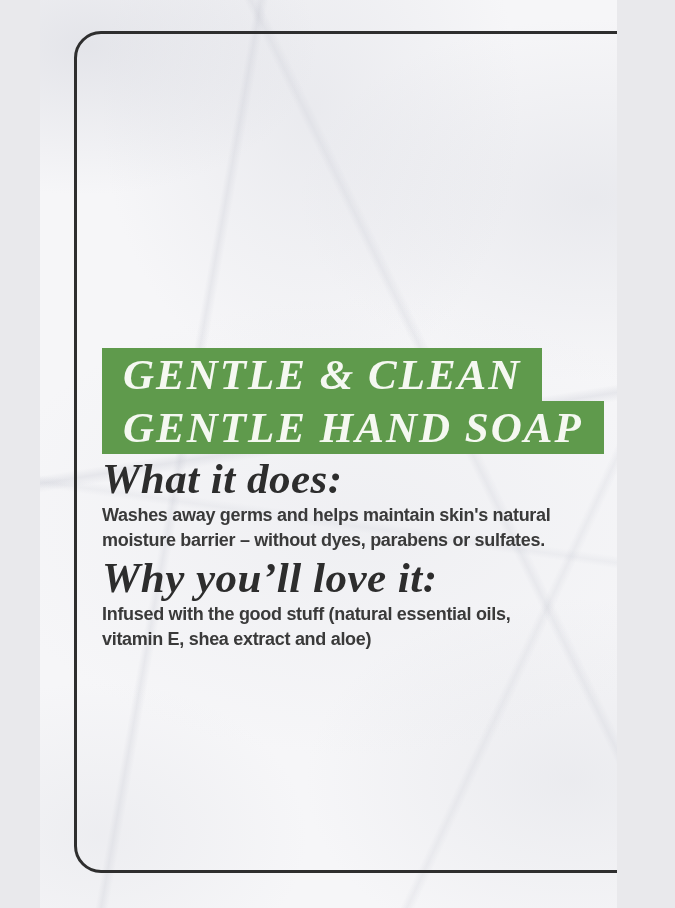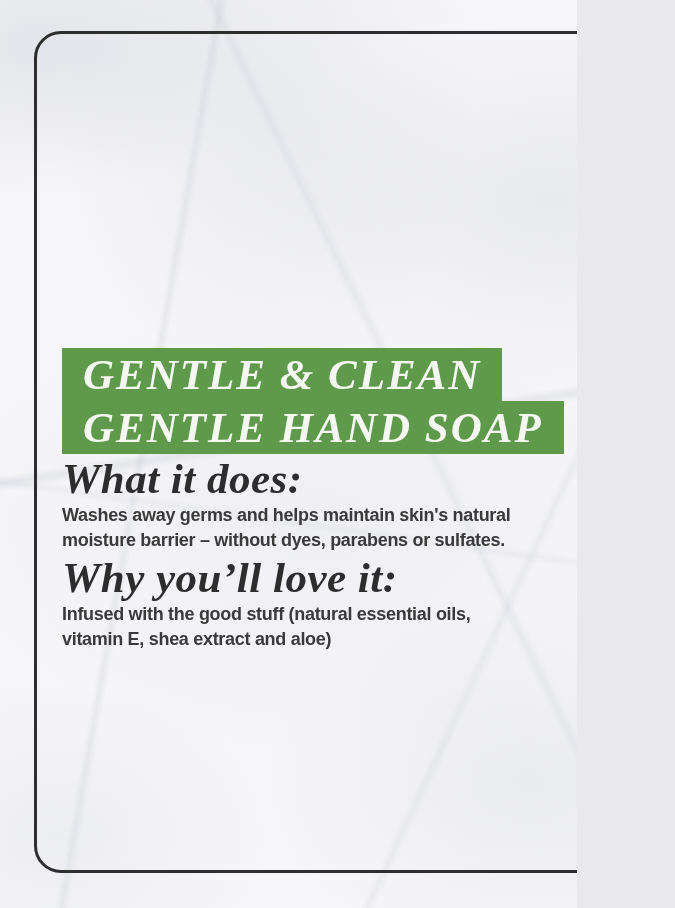--- a/index.html
+++ b/index.html
@@ -20,20 +20,21 @@
       radial-gradient(ellipse 300px 400px at 47% 12%, rgba(205,207,216,0.30), transparent 70%),
       radial-gradient(ellipse 420px 260px at 96% 22%, rgba(203,205,214,0.30), transparent 70%),
       radial-gradient(ellipse 520px 320px at 55% 58%, rgba(214,216,223,0.22), transparent 72%),
       radial-gradient(ellipse 380px 260px at 92% 86%, rgba(206,208,216,0.28), transparent 70%),
       radial-gradient(ellipse 300px 220px at 10% 92%, rgba(210,212,219,0.25), transparent 70%),
       linear-gradient(100deg, transparent 29.2%, rgba(178,181,194,0.20) 30%, transparent 31%),
       linear-gradient(171deg, transparent 47.6%, rgba(176,179,193,0.22) 48.4%, transparent 49.3%),
       linear-gradient(64deg,  transparent 63.4%, rgba(182,185,197,0.18) 64.1%, transparent 65%),
       linear-gradient(115deg, transparent 78.3%, rgba(182,185,197,0.16) 79%, transparent 79.8%),
       linear-gradient(8deg,   transparent 42.5%, rgba(188,191,202,0.14) 43.1%, transparent 43.8%);
+    margin-left: 40px;
   }
 
   
   .card {
     position:absolute;
     left:34px; top:31px;
     width:607px; height:842px;
     box-sizing:border-box;
     border:3px solid var(--border, #2e2e2e);
     border-radius:27px;

